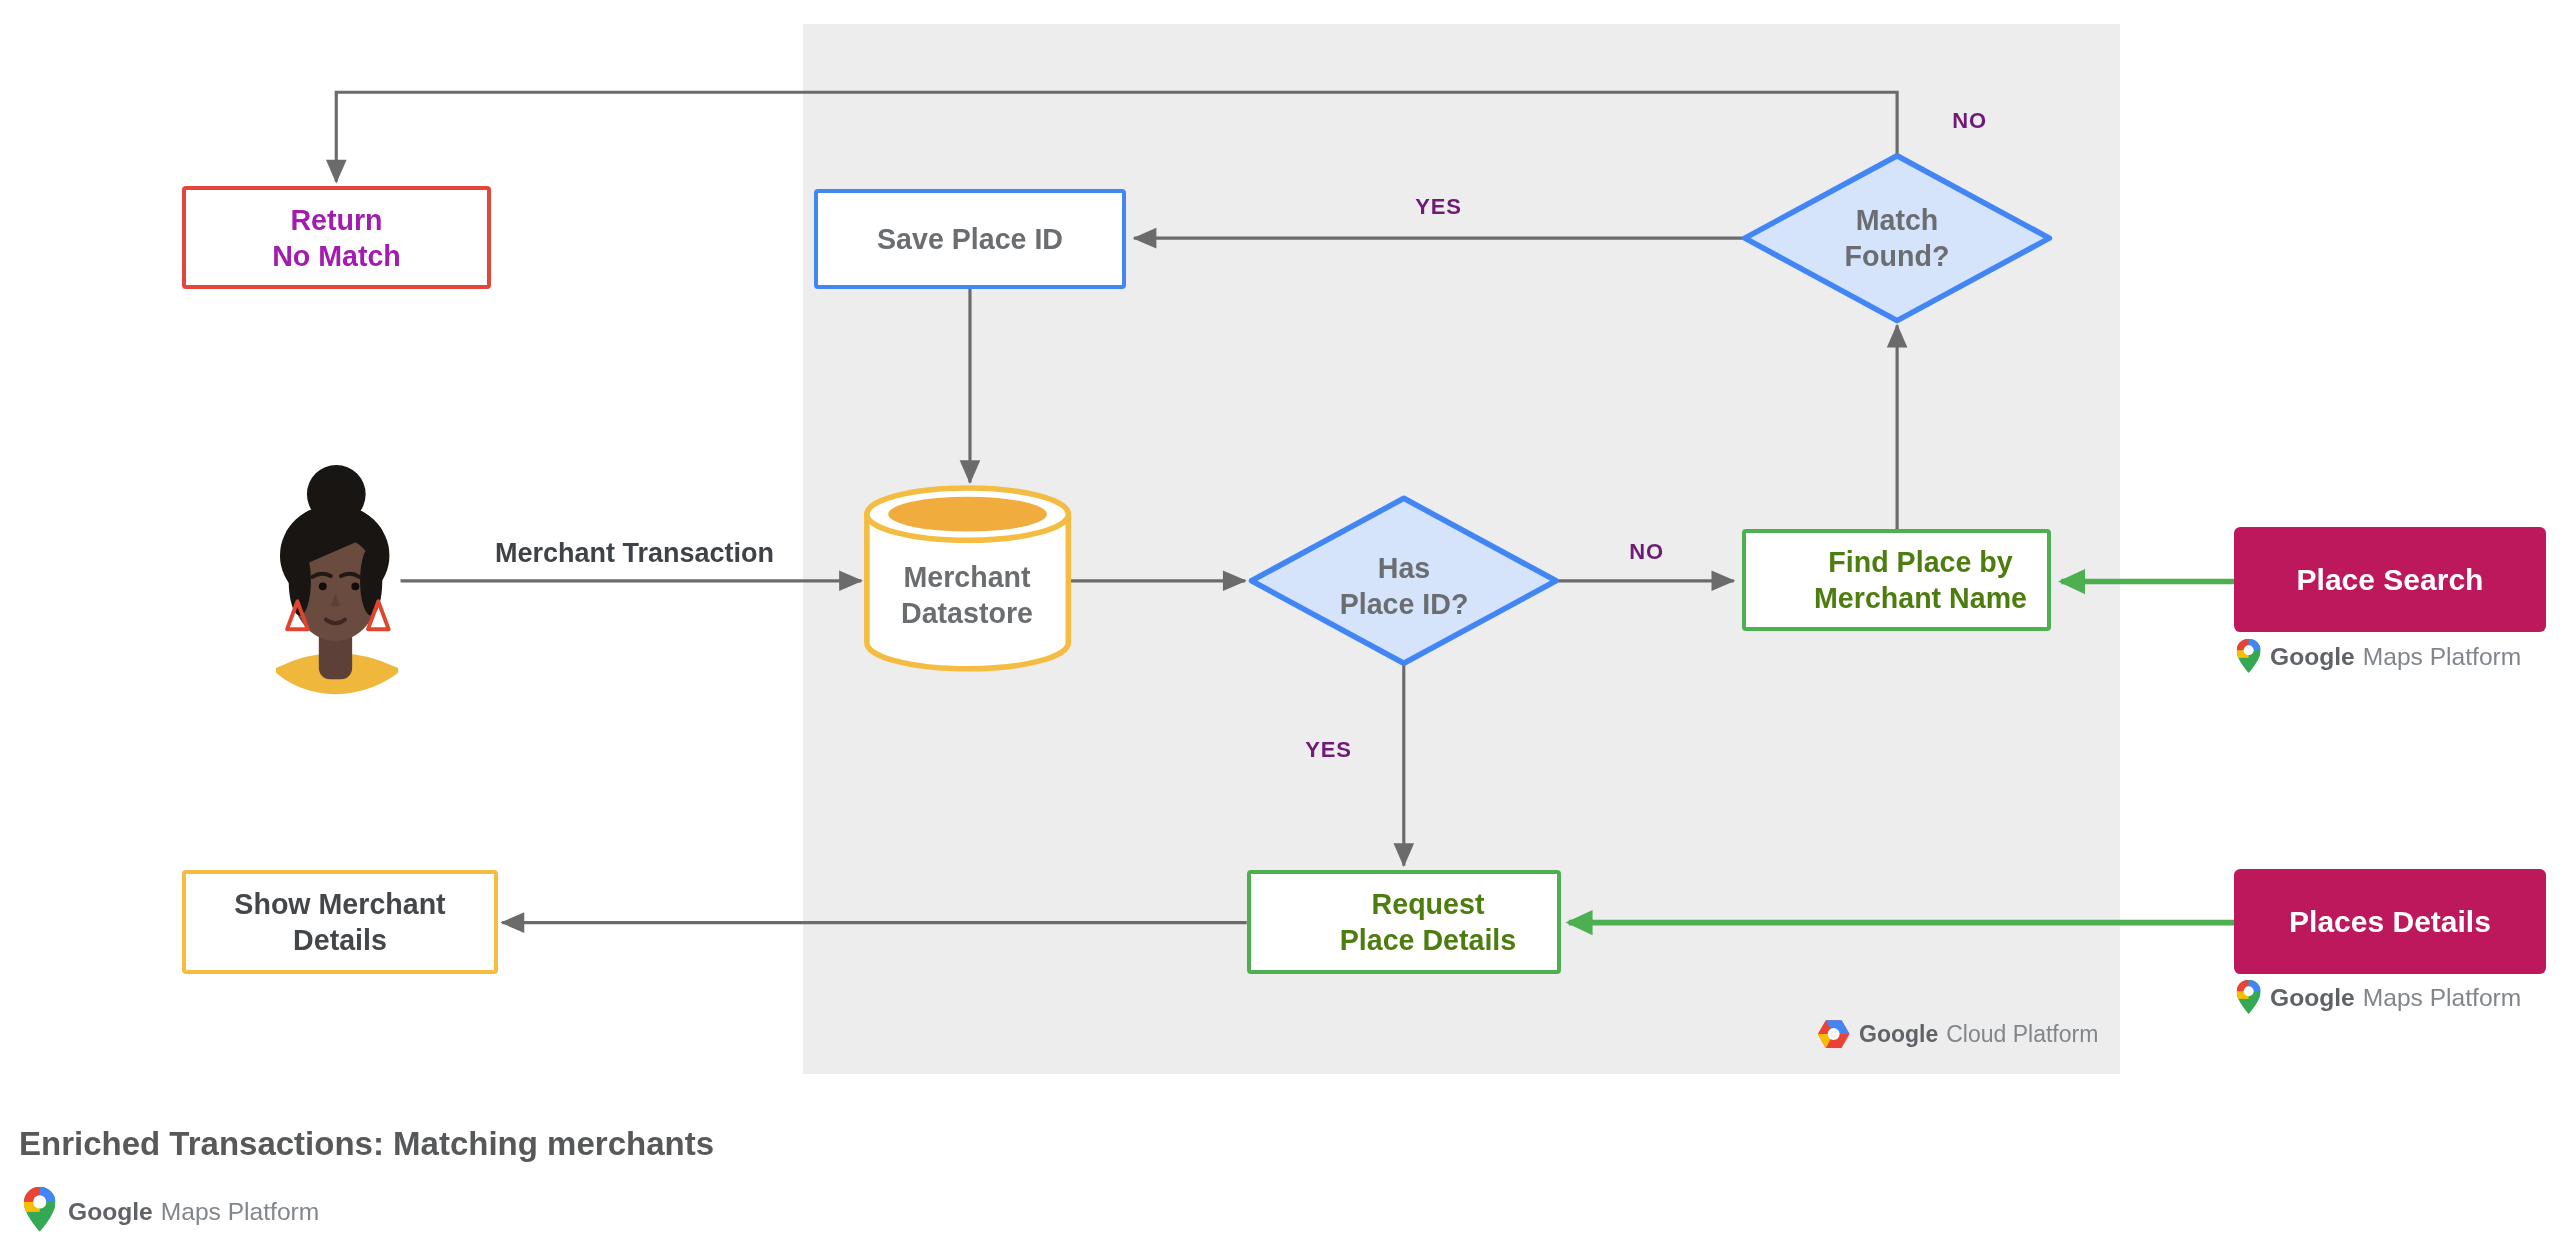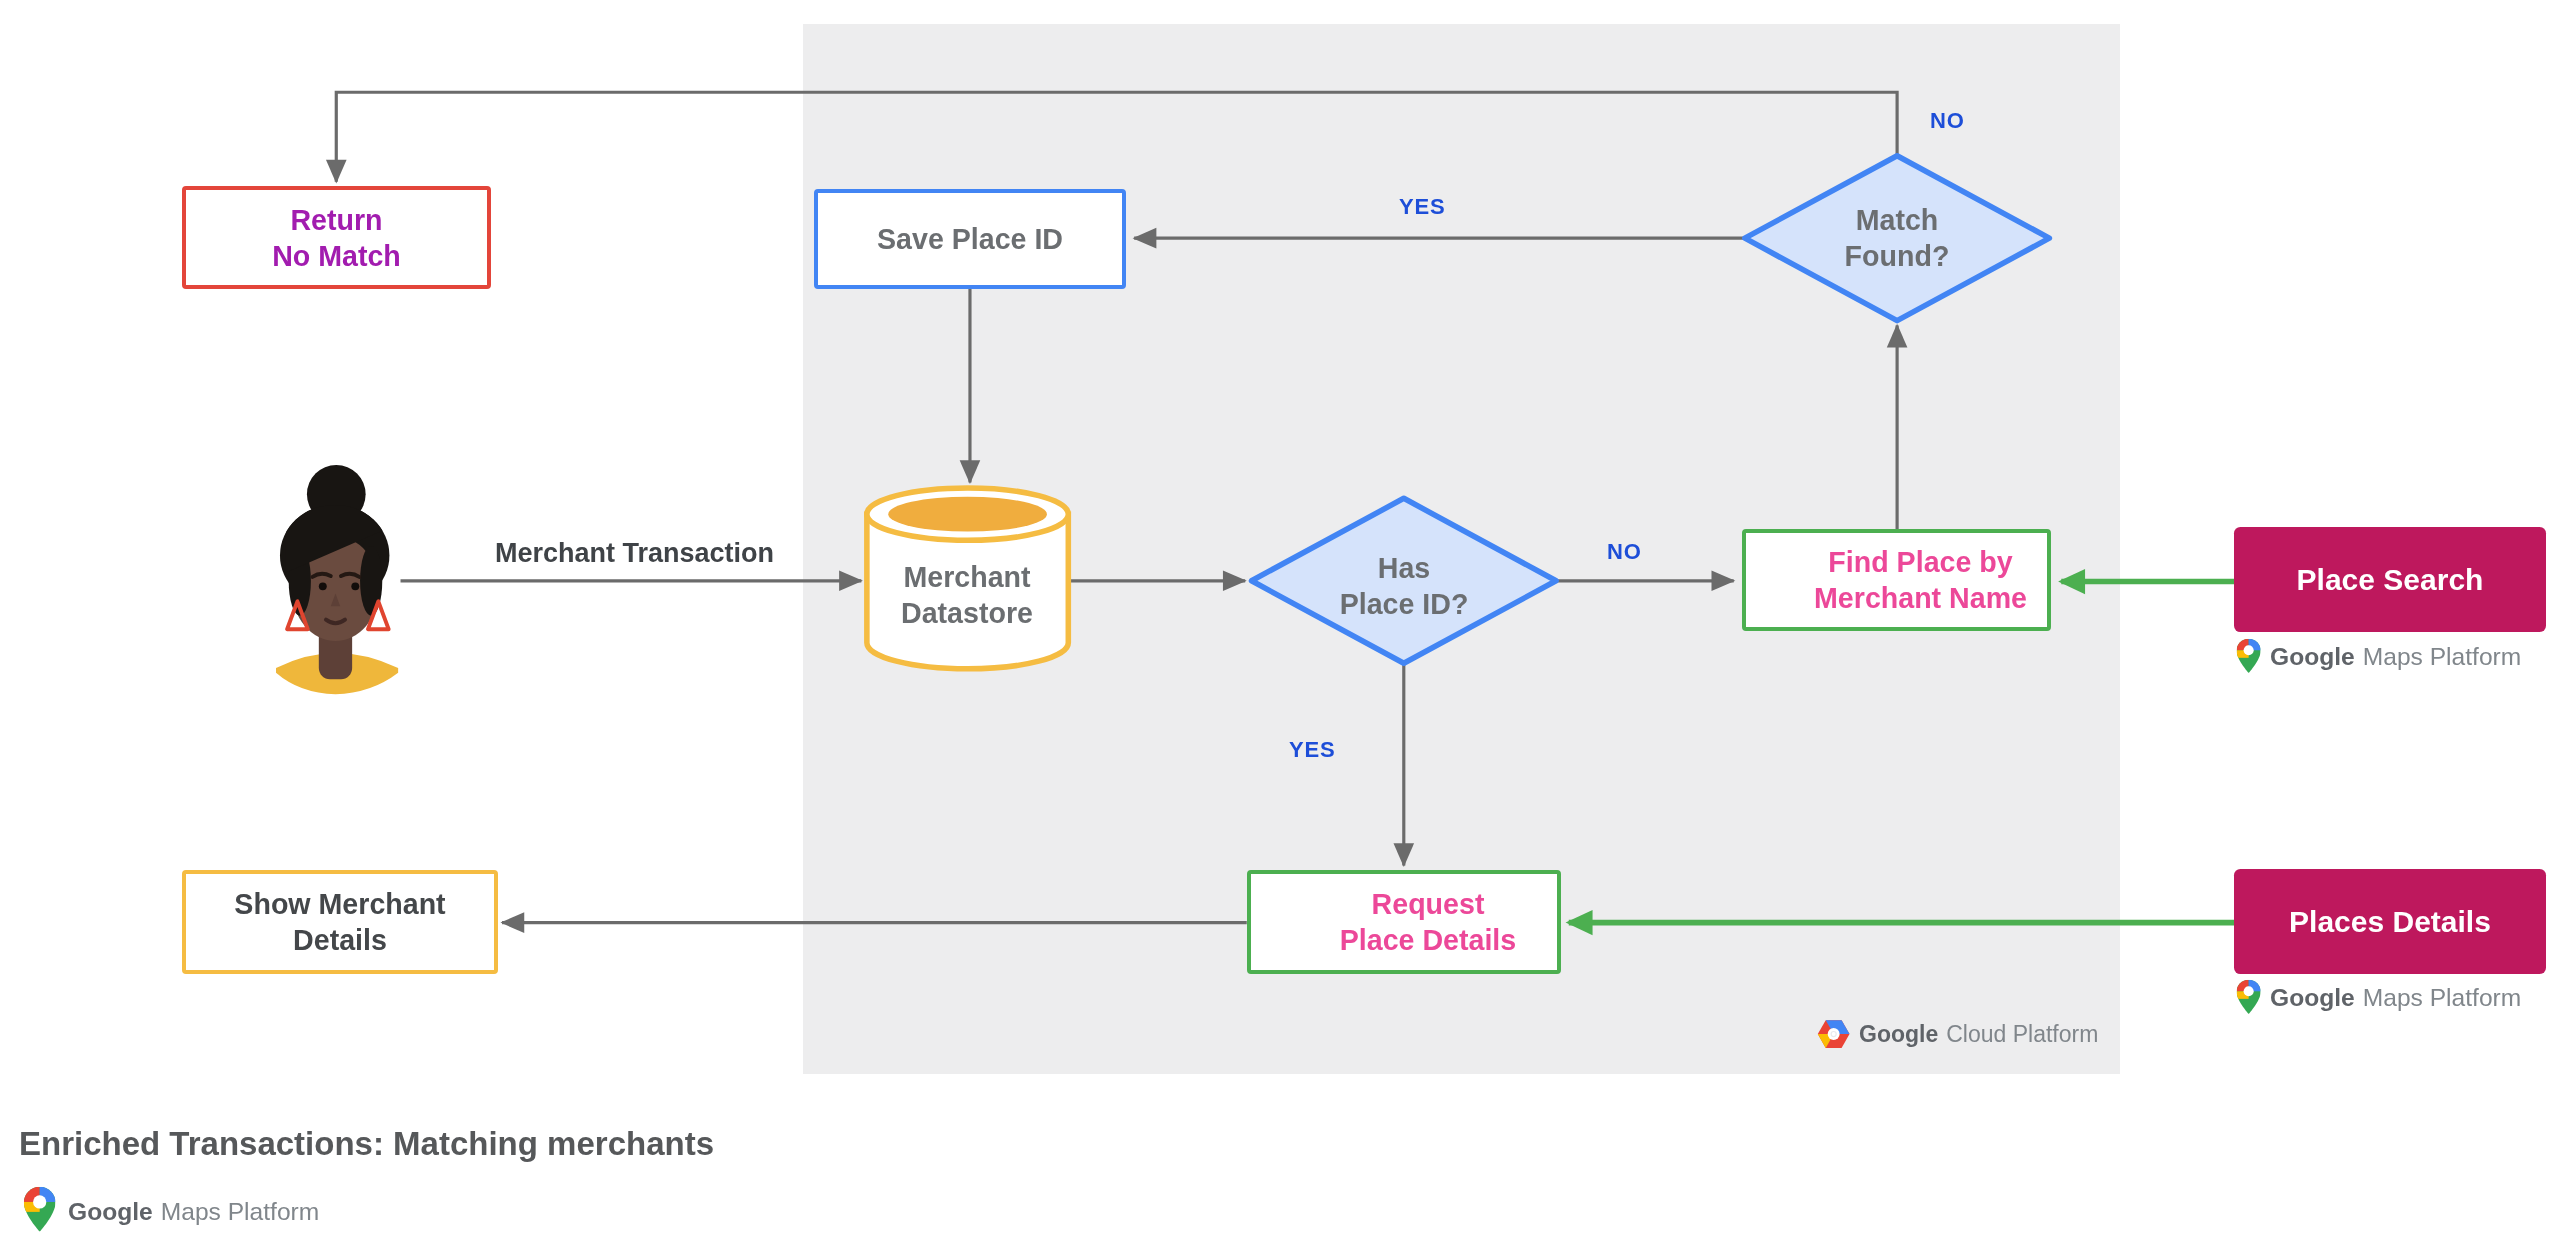--- a/index.html
+++ b/index.html
@@ -8,27 +8,27 @@
   .stage{position:absolute;inset:0;}
   .panel{position:absolute;left:803px;top:24px;width:1317px;height:1050px;
          background:#EDEDEE;z-index:0;}
   svg.wires{position:absolute;left:0;top:0;z-index:1;}
   .node{position:absolute;z-index:2;background:#fff;display:flex;flex-direction:column;
         align-items:center;justify-content:center;text-align:center;
         font-weight:700;font-size:28.6px;line-height:36px;box-sizing:border-box;border-radius:4px;}
   .node.red{border:4.8px solid #E3453A;color:#a21caf;}
   .node.blue{border:4.8px solid #4285F4;color:#6B6E71;}
   .node.yellow{border:4.8px solid #F5BC42;color:#44474A;}
-  .node.green-outline{border:4.8px solid #4CAF50;color:#ec4899;padding-left:48px;}
+  .node.green-outline{border:4.8px solid #4CAF50;color:#4d7c0f;padding-left:48px;}
   .node.green-fill{background:#be185d;border:none;border-radius:6.3px;color:#ffffff;font-size:30px;}
   .diamond-label{position:absolute;z-index:2;width:222px;height:76px;display:flex;
         flex-direction:column;align-items:center;justify-content:center;text-align:center;
         font-weight:700;font-size:28.6px;line-height:36px;color:#6B6E71;}
-  .flow-label{position:absolute;z-index:2;width:79px;
-        font-weight:700;font-size:22px;color:#1d4ed8;letter-spacing:0.8px;}
+  .flow-label{position:absolute;z-index:2;width:79px;text-align:center;
+        font-weight:700;font-size:22px;color:#701a75;letter-spacing:0.8px;}
   .edge-label{position:absolute;z-index:2;text-align:center;font-weight:700;
         font-size:27px;color:#3F4347;}
   .logo{position:absolute;z-index:2;display:flex;align-items:center;white-space:nowrap;}
   .logo .p1{font-weight:700;color:#5F6368;}
   .logo .p2{font-weight:400;color:#80868B;margin-left:8px;}
   .logo.gmp{height:35px;font-size:24.6px;}
   .logo.gcp{height:28.6px;font-size:23px;}
   .logo.footer{height:35px;font-size:24.6px;}
   .title{position:absolute;z-index:2;left:19px;top:1125px;
         font-size:33px;font-weight:700;color:#56585A;}

